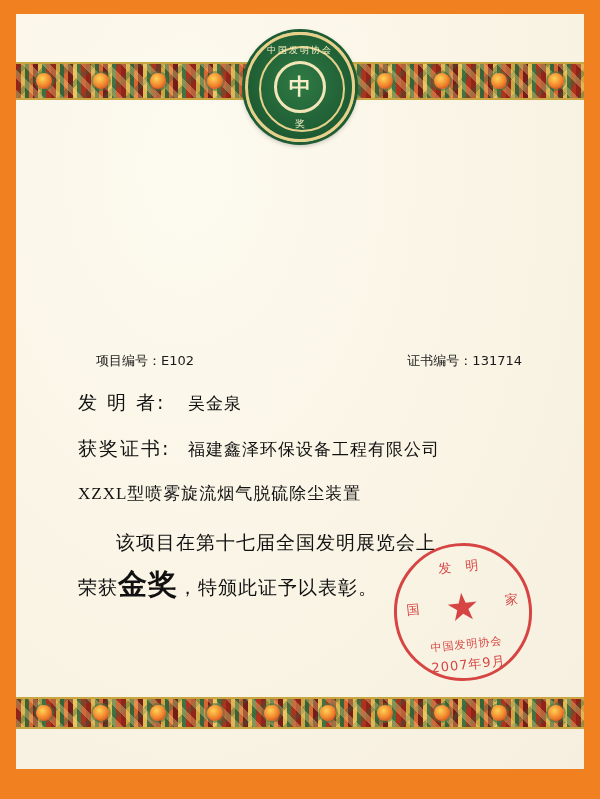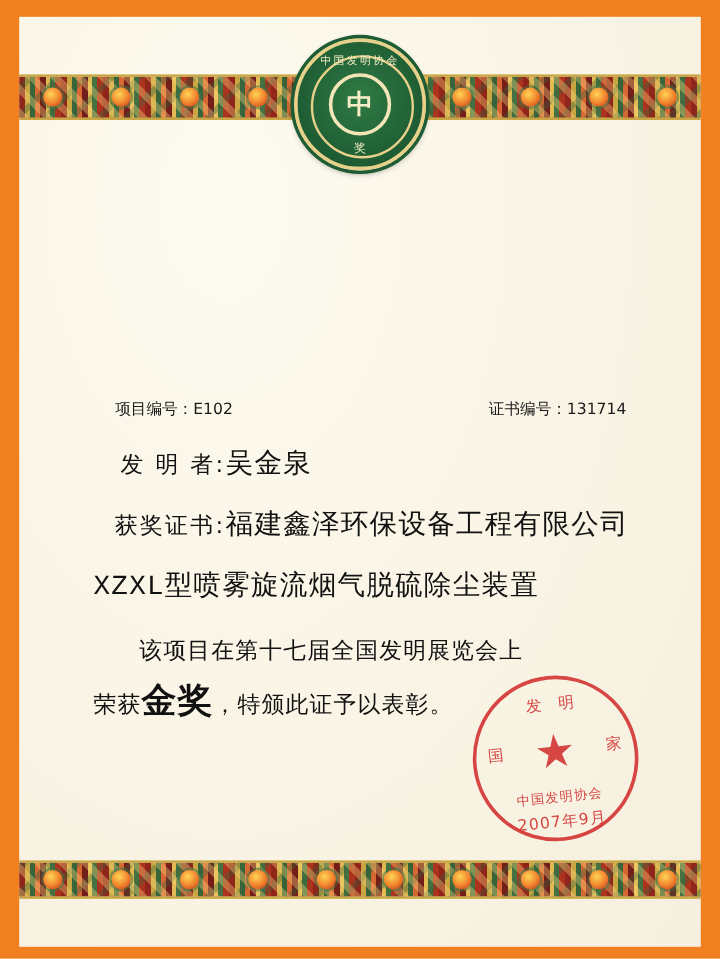--- a/index.html
+++ b/index.html
@@ -13,21 +13,21 @@
     font-family: "Liberation Serif", serif;
     overflow: hidden;
   }
 
   .certificate-frame {
     position: relative;
     width: 600px;
     height: 799px;
     background: #f08020;
     box-sizing: border-box;
-    padding: 14px 16px 10px 16px;
+    padding: 14px 16px 30px 16px;
   }
 
   .certificate-paper {
     position: relative;
     width: 100%;
     height: 100%;
     background:
       radial-gradient(ellipse at 30% 20%, #fdfaf0 0%, #faf5e6 45%, #f6efdf 100%);
     box-sizing: border-box;
     overflow: hidden;
@@ -188,40 +188,40 @@
     right: 48px;
   }
   .meta-row {
     display: flex;
     justify-content: space-between;
     align-items: flex-start;
     font-family: "DejaVu Sans", sans-serif;
     font-size: 13px;
     color: #1a1a1a;
     padding: 0 14px 0 18px;
+    margin-top: 20px;
   }
   .meta-item { white-space: nowrap; }
 
   .field-row {
     display: flex;
     align-items: baseline;
     margin-top: 20px;
   }
   .field-label {
     font-family: "DejaVu Sans", sans-serif;
     font-size: 19px;
     color: #111111;
     width: 110px;
     letter-spacing: 2px;
     flex: none;
-    text-align: right;
   }
   .field-value {
-    font-family: Liberation Mono, monospace;
-    font-size: 23px;
+    font-family: Liberation Serif, serif;
+    font-size: 17px;
     color: #111111;
     letter-spacing: 1px;
   }
 
   .body-text {
     position: absolute;
     top: 512px;
     left: 62px;
     right: 50px;
     font-family: Liberation Serif, serif;

